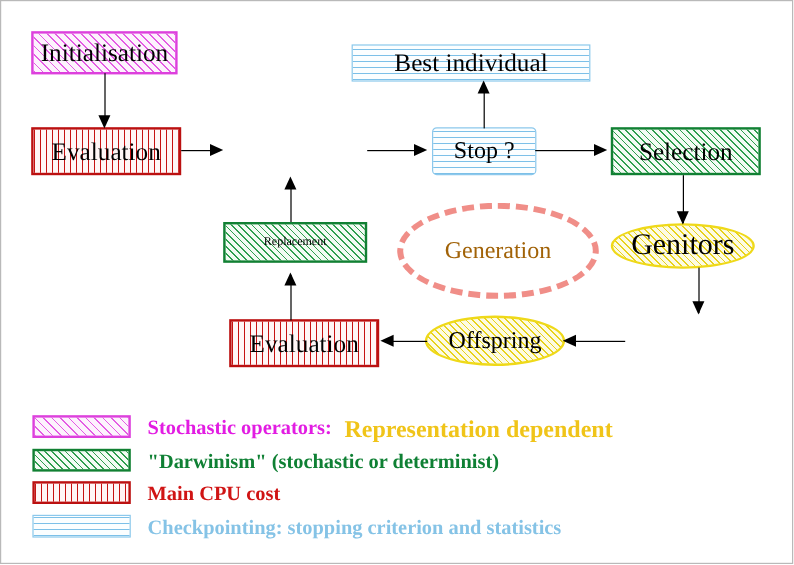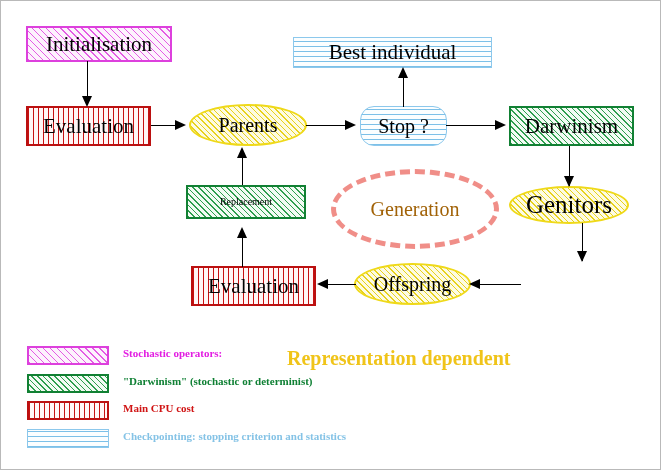--- a/index.html
+++ b/index.html
@@ -36,21 +36,21 @@
     background-image:repeating-linear-gradient(0deg,
         #7cc0e8 0px,#7cc0e8 1px,rgba(255,255,255,0) 1px,rgba(255,255,255,0) 5px);
     border:1px solid #8cc8ec;
   }
   .hatch-yellow{
     background-color:#fdfbe3;
     background-image:repeating-linear-gradient(45deg,
         #e8d21c 0px,#e8d21c 1px,rgba(255,255,255,0) 1px,rgba(255,255,255,0) 4px);
     border:2px solid #efd919;
   }
-  .rounded{border-radius:14px;}
+  .rounded{border-radius:4px;}
   .ellipse{border-radius:50%;}
 
   
   .ln{position:absolute;background:#000;z-index:1;}
   .lnh{height:1px;}
   .lnv{width:1px;}
   .arr{position:absolute;width:0;height:0;z-index:2;}
   .arr-r{border-top:5px solid transparent;border-bottom:5px solid transparent;
          border-left:11px solid #000;}
   .arr-l{border-top:5px solid transparent;border-bottom:5px solid transparent;
@@ -61,21 +61,21 @@
          border-bottom:11px solid #000;}
 
   
   #generation{position:absolute;left:330px;top:168px;width:168px;height:80px;
       border:5px dashed #f08e88;border-radius:50%;box-sizing:border-box;
       display:flex;align-items:center;justify-content:center;
       color:#a16207;font-size:20px;z-index:0;}
 
   
   .sw{position:absolute;left:26px;width:82px;height:19px;box-sizing:border-box;}
-  .lgt{position:absolute;left:122px;font-size:11px;font-weight:bold;white-space:nowrap;}
+  .lgt{position:absolute;left:122px;font-size:17px;font-weight:bold;white-space:nowrap;}
   .lgt2{position:absolute;font-size:20px;font-weight:bold;white-space:nowrap;}
 </style>
 </head>
 <body>
 
 <div id="frame">
 
   <div id="generation">
     <span>Generation</span>
   </div>
@@ -106,42 +106,39 @@
 
   <div class="ln lnh" style="left:325px;top:283px;width:30px;"></div>
   <div class="arr arr-l" style="left:316px;top:278px;"></div>
 
   <div class="ln lnv" style="left:241px;top:228px;height:38px;"></div>
   <div class="arr arr-u" style="left:236px;top:226px;"></div>
 
   <div class="ln lnv" style="left:241px;top:150px;height:34px;"></div>
   <div class="arr arr-u" style="left:236px;top:146px;"></div>
 
-  <div class="node hatch-magenta" style="left:25px;top:25px;width:146px;height:36px;font-size:21px;">
+  <div class="node hatch-magenta" style="left:25px;top:25px;width:122px;height:36px;font-size:21px;">
     <span>Initialisation</span>
   </div>
 
   <div class="node hatch-red" style="left:25px;top:105px;width:125px;height:40px;font-size:21px;">
     <span>Evaluation</span>
   </div>
 
-  <div class="node hatch-yellow ellipse" style="left:188px;top:103px;width:118px;height:42px;font-size:20px;">
-    <span>Parents</span>
-  </div>
 
   <div class="node hatch-blue rounded" style="left:359px;top:105px;width:87px;height:40px;font-size:20px;">
     <span>Stop ?</span>
   </div>
 
   <div class="node hatch-blue" style="left:292px;top:36px;width:199px;height:31px;font-size:21px;">
     <span>Best individual</span>
   </div>
 
   <div class="node hatch-green" style="left:508px;top:105px;width:125px;height:40px;font-size:21px;">
-    <span>Darwinism</span>
+    <span>Selection</span>
   </div>
 
   <div class="node hatch-yellow ellipse" style="left:508px;top:185px;width:120px;height:38px;font-size:25px;">
     <span>Genitors</span>
   </div>
 
 
   <div class="node hatch-yellow ellipse" style="left:353px;top:262px;width:117px;height:42px;font-size:20px;">
     <span>Offspring</span>
   </div>

